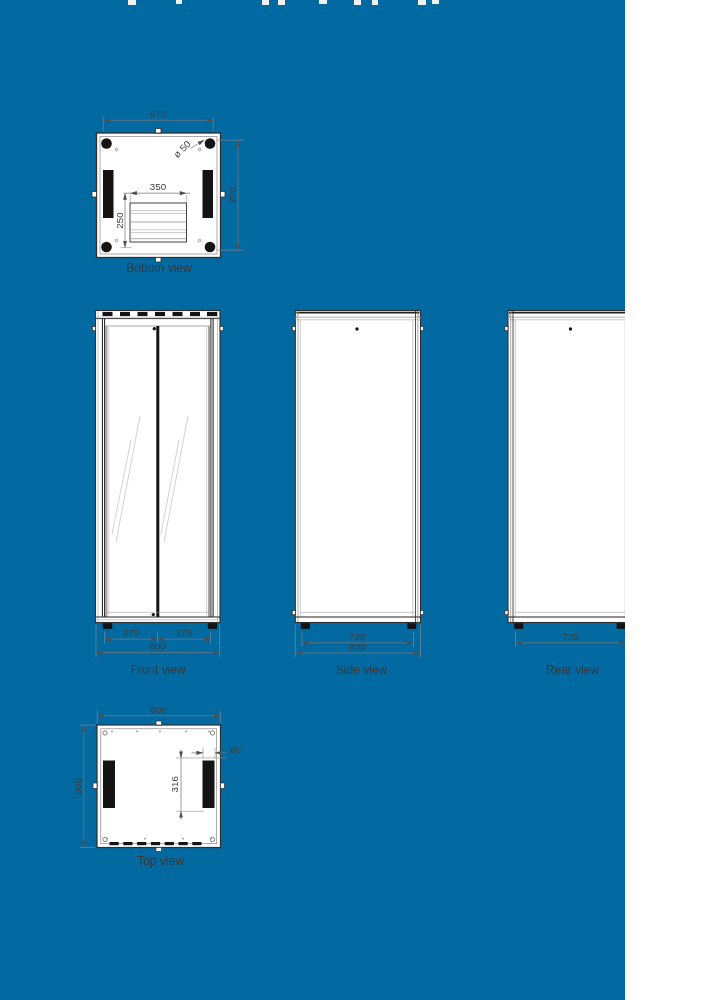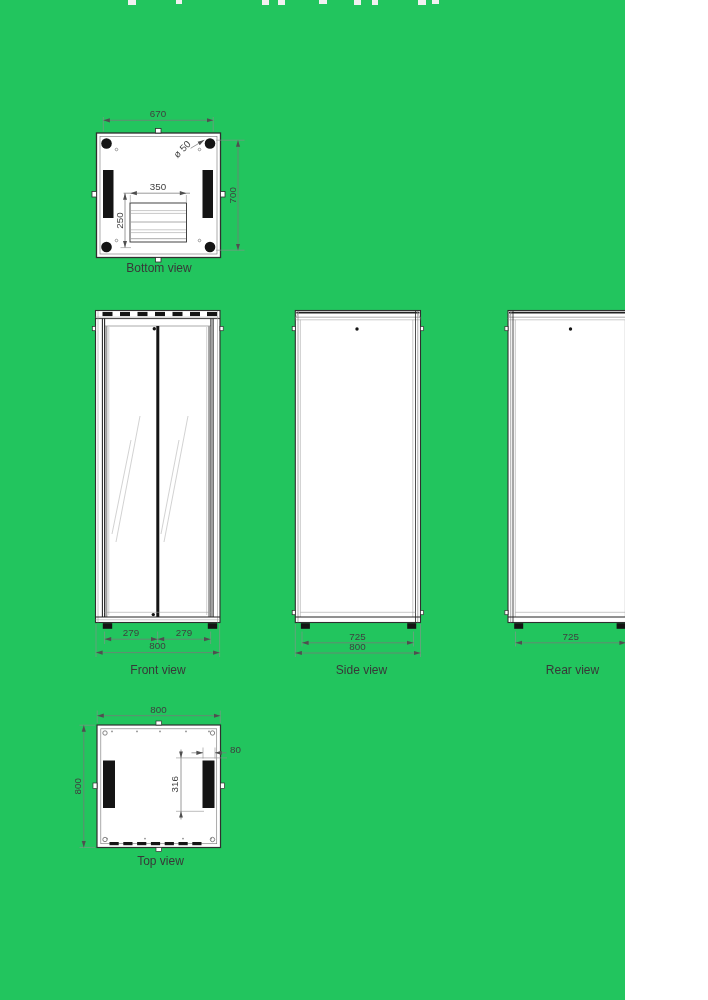--- a/index.html
+++ b/index.html
@@ -1,16 +1,16 @@
 <!DOCTYPE html>
 <html><head>
 <meta charset="utf-8">
 <style>
   html,body{margin:0;padding:0;background:#ffffff;}
-  .canvas{position:relative;width:625px;height:1000px;background:#22c55e;margin:0;overflow:hidden;}
+  .canvas{position:relative;width:625px;height:1000px;background:#0369a1;margin:0;overflow:hidden;}
   svg{display:block;}
   .olw{stroke:#2f2f2f;fill:#ffffff;}
   .inl{stroke:#7d7d7d;stroke-width:.65;fill:none;}
   .thin{stroke:#9a9a9a;stroke-width:.55;fill:none;}
   .dark{stroke:#222222;fill:none;}
   .dim{stroke:#7a7a7a;stroke-width:.75;fill:none;}
   .ext{stroke:#8f8f8f;stroke-width:.6;fill:none;}
   .dk{fill:#141414;stroke:none;}
   .glass{stroke:#cdcdcd;stroke-width:.9;fill:none;}
   .dimtxt{font:9.8px "Liberation Sans", sans-serif;fill:#3f3f3f;text-anchor:middle;}

